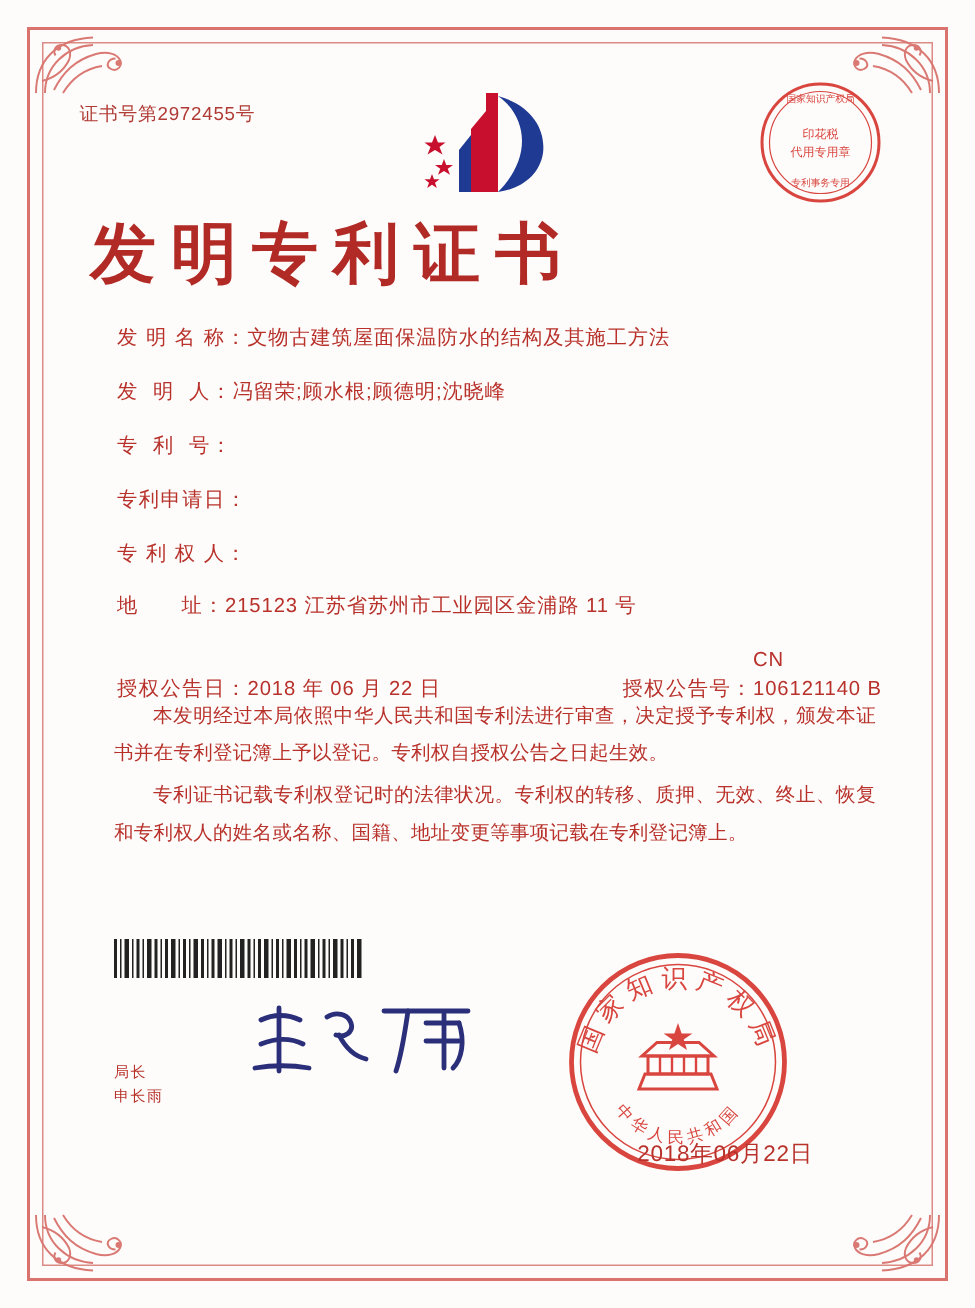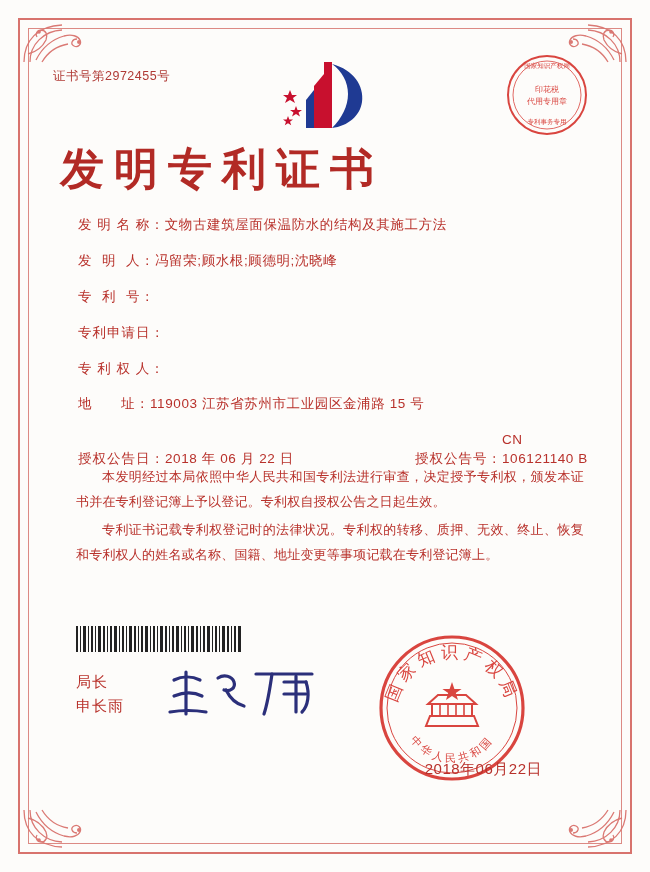--- a/index.html
+++ b/index.html
@@ -151,26 +151,25 @@
     top: 582px;
     width: 166px;
     height: 26px;
   }
   .barcode svg { width: 100%; height: 100%; display: block; }
 
   
   .sig-block {
     position: absolute;
     left: 26px;
-    top: 628px;
-    font-size: 15px;
+    top: 664px;
+    font-size: 10px;
     color: #b8312b;
     line-height: 1.6;
     letter-spacing: 1px;
-    font-family: Liberation Mono, monospace;
   }
   .signature {
     position: absolute;
     left: 110px;
     top: 620px;
     width: 170px;
     height: 58px;
   }
   .signature svg { width: 100%; height: 100%; display: block; }
 
@@ -313,21 +312,21 @@
         <span class="field-label">专  利  号：</span>
       </div>
       <div class="field-row">
         <span class="field-label">专利申请日：</span>
       </div>
       <div class="field-row">
         <span class="field-label">专 利 权 人：</span>
       </div>
       <div class="field-row">
         <span class="field-label">地      址：</span>
-        <span class="field-value">119003 江苏省苏州市工业园区金浦路 15 号</span>
+        <span class="field-value">215123 江苏省苏州市工业园区金浦路 11 号</span>
       </div>
       <div class="field-row dual">
         <span class="field-label">授权公告日：</span>
         <span class="field-value">2018 年 06 月 22 日</span>
         <span class="field-label2">授权公告号：</span>
         <span class="field-value2">CN 106121140 B</span>
       </div>
     </div>
 
     <div class="body-text">

